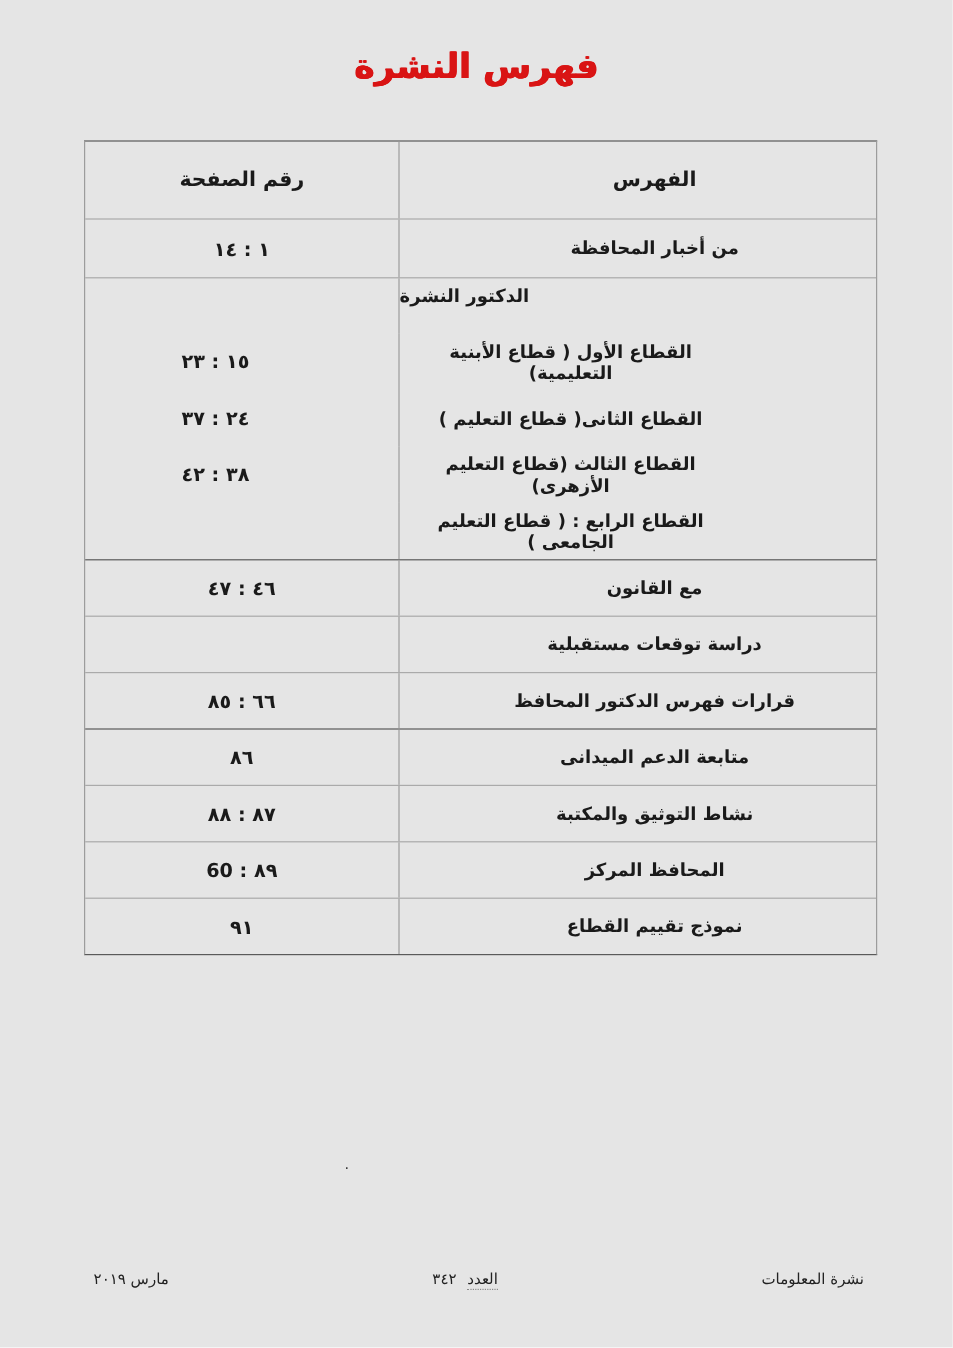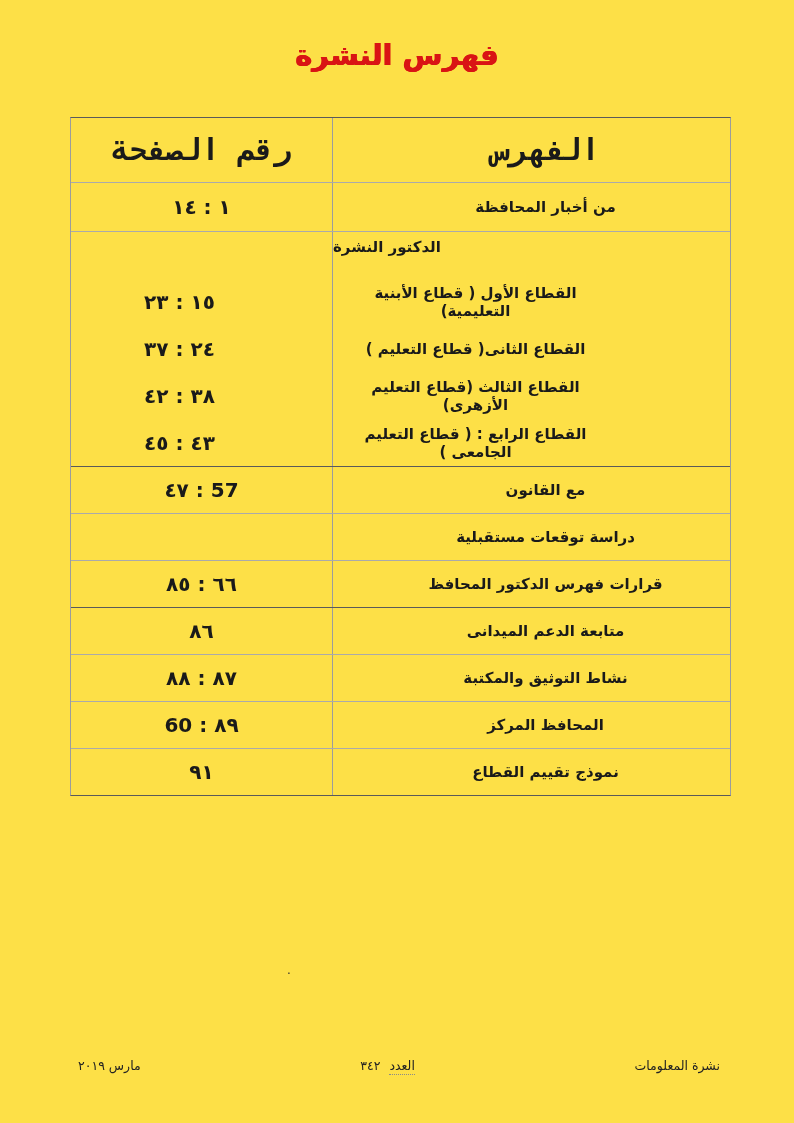--- a/index.html
+++ b/index.html
@@ -1,18 +1,18 @@
 <!DOCTYPE html>
 <html lang="ar"><head>
 <meta charset="utf-8">
 <style>
   html, body { margin:0; padding:0; background:#ffffff; }
   body { font-family:"DejaVu Sans", sans-serif; }
   .page {
-    position:relative; width:794px; height:1123px; background:#fde047;
+    position:relative; width:794px; height:1123px; background:#e5e5e5;
     direction:rtl; overflow:hidden; color:#1a1a1a;
   }
   .doc-title {
     position:absolute; top:38px; left:0; right:0;
     text-align:center; font-size:29px; font-weight:bold;
     text-shadow:0.5px 0 0 currentColor, -0.5px 0 0 currentColor;
     letter-spacing:0.5px;
   }
   .toc-table {
     position:absolute; top:117px; left:70px; width:661px;
@@ -20,31 +20,31 @@
     border-top:1px solid #5a5a5a; border-bottom:1px solid #5a5a5a;
     box-sizing:border-box;
   }
   .trow { display:flex; align-items:center; box-sizing:border-box; }
   .cell-index {
     width:398px; box-sizing:border-box; border-left:1px solid #9c9c9c;
     text-align:center; font-weight:bold; font-size:15px;
     align-self:stretch; display:flex; align-items:center; justify-content:center;padding-left:28px;
   }
   .cell-pages {
-    flex:1; text-align:center; font-weight:bold; font-size:20px;
+    flex:1; text-align:center; font-weight:bold; font-size:16px;
     align-self:stretch; display:flex; align-items:center; justify-content:center;
     letter-spacing:1px;
   }
   .bt-light { border-top:1px solid #aaaaaa; }
   .bt-dark  { border-top:1px solid #5a5a5a; }
   .h-header { height:64px; }
   .h-news   { height:49px; }
   .h-std    { height:47px; }
   .header-row .cell-index, .header-row .cell-pages {
-    font-size:30px; letter-spacing:0;font-family:Liberation Mono, monospace;
+    font-size:17px; letter-spacing:0;
   }
   .sector-heading-row { height:46px; }
   .sector-heading-row .cell-index {
     justify-content:flex-end; align-items:flex-start;
     padding:6px 8px 0 0; font-size:15px;
   }
   .sector-item { height:47px; }
   .sector-item .cell-index { padding-right:140px;margin-left:44px; }
   .stray-dot { position:absolute; top:963px; left:287px; font-size:12px; color:#333; }
   .footer {
@@ -86,27 +86,26 @@
       <div class="trow sector-item">
         <div class="cell-index">القطاع الثانى( قطاع التعليم  )</div>
         <div class="cell-pages">٢٤ : ٣٧</div>
       </div>
       <div class="trow sector-item">
         <div class="cell-index">القطاع الثالث (قطاع التعليم الأزهرى)</div>
         <div class="cell-pages">٣٨ : ٤٢</div>
       </div>
       <div class="trow sector-item">
         <div class="cell-index">القطاع الرابع : ( قطاع التعليم الجامعى )</div>
-        <div class="cell-pages">٤٣ : ٤٥</div>
       </div>
     </div>
 
     <div class="trow h-std bt-dark">
       <div class="cell-index">مع القانون</div>
-      <div class="cell-pages">57 : ٤٧</div>
+      <div class="cell-pages">٤٦ : ٤٧</div>
     </div>
     <div class="trow h-std bt-light">
       <div class="cell-index">دراسة توقعات مستقبلية</div>
     </div>
     <div class="trow h-std bt-light">
       <div class="cell-index">قرارات فهرس الدكتور المحافظ</div>
       <div class="cell-pages">٦٦ : ٨٥</div>
     </div>
     <div class="trow h-std bt-dark">
       <div class="cell-index">متابعة الدعم الميدانى</div>

